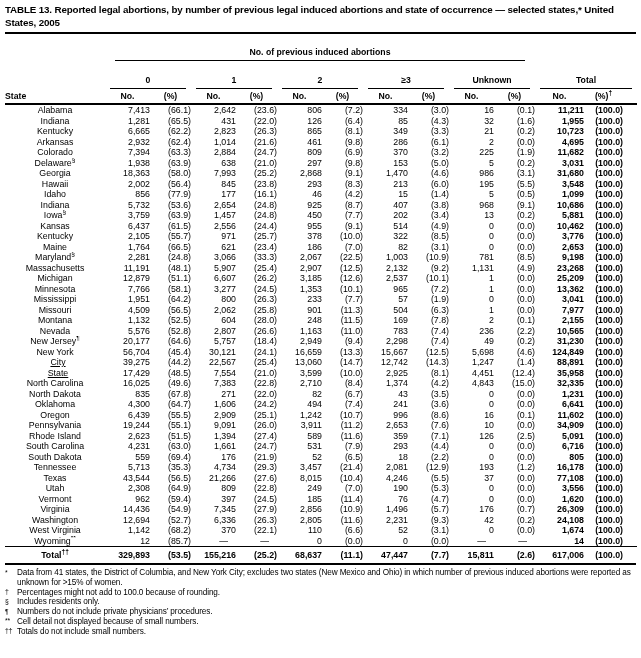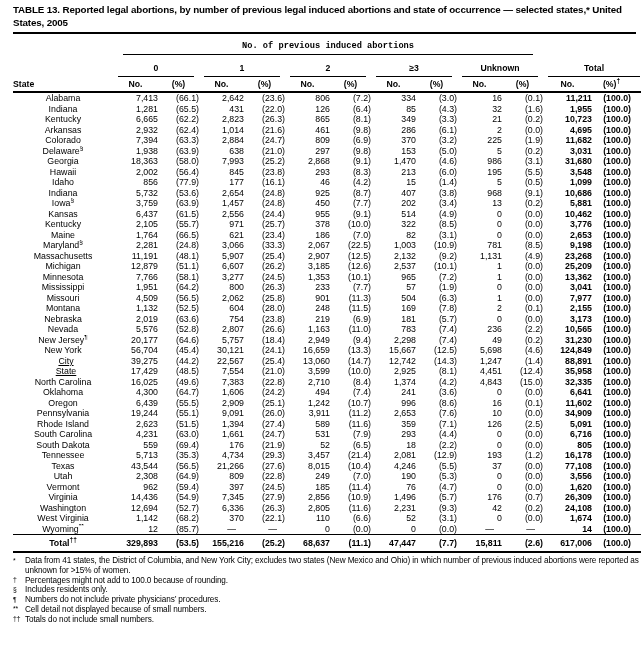--- a/index.html
+++ b/index.html
@@ -2,21 +2,21 @@
 <html><head>
 <meta charset="utf-8">
 <style>
   html, body { margin: 0; padding: 0; background: #fff; }
   body {
     width: 641px; height: 658px;
     font-family: "Liberation Sans", sans-serif;
     color: #000;
     overflow: hidden;
   }
-  .page { padding: 4px 5px 0 13px; }
+  .page { padding: 4px 5px 0 5px; }
 
   .title {
     font-size: 9.8px;
     font-weight: bold;
     line-height: 12.5px;
     letter-spacing: -0.15px;
     width: 633px;
   }
   .rule-thick { border-bottom: 2px solid #000; margin-top: 3px; }
 
@@ -26,23 +26,22 @@
     border-collapse: collapse;
     margin-top: 1px;
   }
   th, td { padding: 0; white-space: nowrap; overflow: hidden; }
 
   thead th { font-size: 8.7px; font-weight: bold; vertical-align: bottom; }
   .span-h div {
     text-align: center;
     border-bottom: 1px solid #000;
     padding-bottom: 1px;
-    margin: 6px 10px;
+    margin: 12px 10px;
     height: 12px;
-    font-family: Liberation Mono, monospace;
   }
   .grp div {
     text-align: center;
     border-bottom: 1px solid #000;
     padding: 2px 0 1px 0;
     margin: 0 5px;
     height: 12px;
   }
   .subhead th { border-bottom: 2px solid #000; padding: 2px 0 2px 0; }
   .state-h { text-align: left; }
@@ -470,35 +469,20 @@
           <td class="num">248</td>
           <td class="pct">(11.5)</td>
           <td class="num">169</td>
           <td class="pct">(7.8)</td>
           <td class="num">2</td>
           <td class="pct">(0.1)</td>
           <td class="num total-col">2,155</td>
           <td class="pct total-col pct-total-pad">(100.0)</td>
         </tr>
         <tr>
-          <td class="state">Nebraska</td>
-          <td class="num">2,019</td>
-          <td class="pct">(63.6)</td>
-          <td class="num">754</td>
-          <td class="pct">(23.8)</td>
-          <td class="num">219</td>
-          <td class="pct">(6.9)</td>
-          <td class="num">181</td>
-          <td class="pct">(5.7)</td>
-          <td class="num">0</td>
-          <td class="pct">(0.0)</td>
-          <td class="num total-col">3,173</td>
-          <td class="pct total-col pct-total-pad">(100.0)</td>
-        </tr>
-        <tr>
           <td class="state">Nevada</td>
           <td class="num">5,576</td>
           <td class="pct">(52.8)</td>
           <td class="num">2,807</td>
           <td class="pct">(26.6)</td>
           <td class="num">1,163</td>
           <td class="pct">(11.0)</td>
           <td class="num">783</td>
           <td class="pct">(7.4)</td>
           <td class="num">236</td>
@@ -572,20 +556,35 @@
           <td class="pct">(49.6)</td>
           <td class="num">7,383</td>
           <td class="pct">(22.8)</td>
           <td class="num">2,710</td>
           <td class="pct">(8.4)</td>
           <td class="num">1,374</td>
           <td class="pct">(4.2)</td>
           <td class="num">4,843</td>
           <td class="pct">(15.0)</td>
           <td class="num total-col">32,335</td>
+          <td class="pct total-col pct-total-pad">(100.0)</td>
+        </tr>
+        <tr>
+          <td class="state">North Dakota</td>
+          <td class="num">835</td>
+          <td class="pct">(67.8)</td>
+          <td class="num">271</td>
+          <td class="pct">(22.0)</td>
+          <td class="num">82</td>
+          <td class="pct">(6.7)</td>
+          <td class="num">43</td>
+          <td class="pct">(3.5)</td>
+          <td class="num">0</td>
+          <td class="pct">(0.0)</td>
+          <td class="num total-col">1,231</td>
           <td class="pct total-col pct-total-pad">(100.0)</td>
         </tr>
         <tr>
           <td class="state">Oklahoma</td>
           <td class="num">4,300</td>
           <td class="pct">(64.7)</td>
           <td class="num">1,606</td>
           <td class="pct">(24.2)</td>
           <td class="num">494</td>
           <td class="pct">(7.4)</td>

